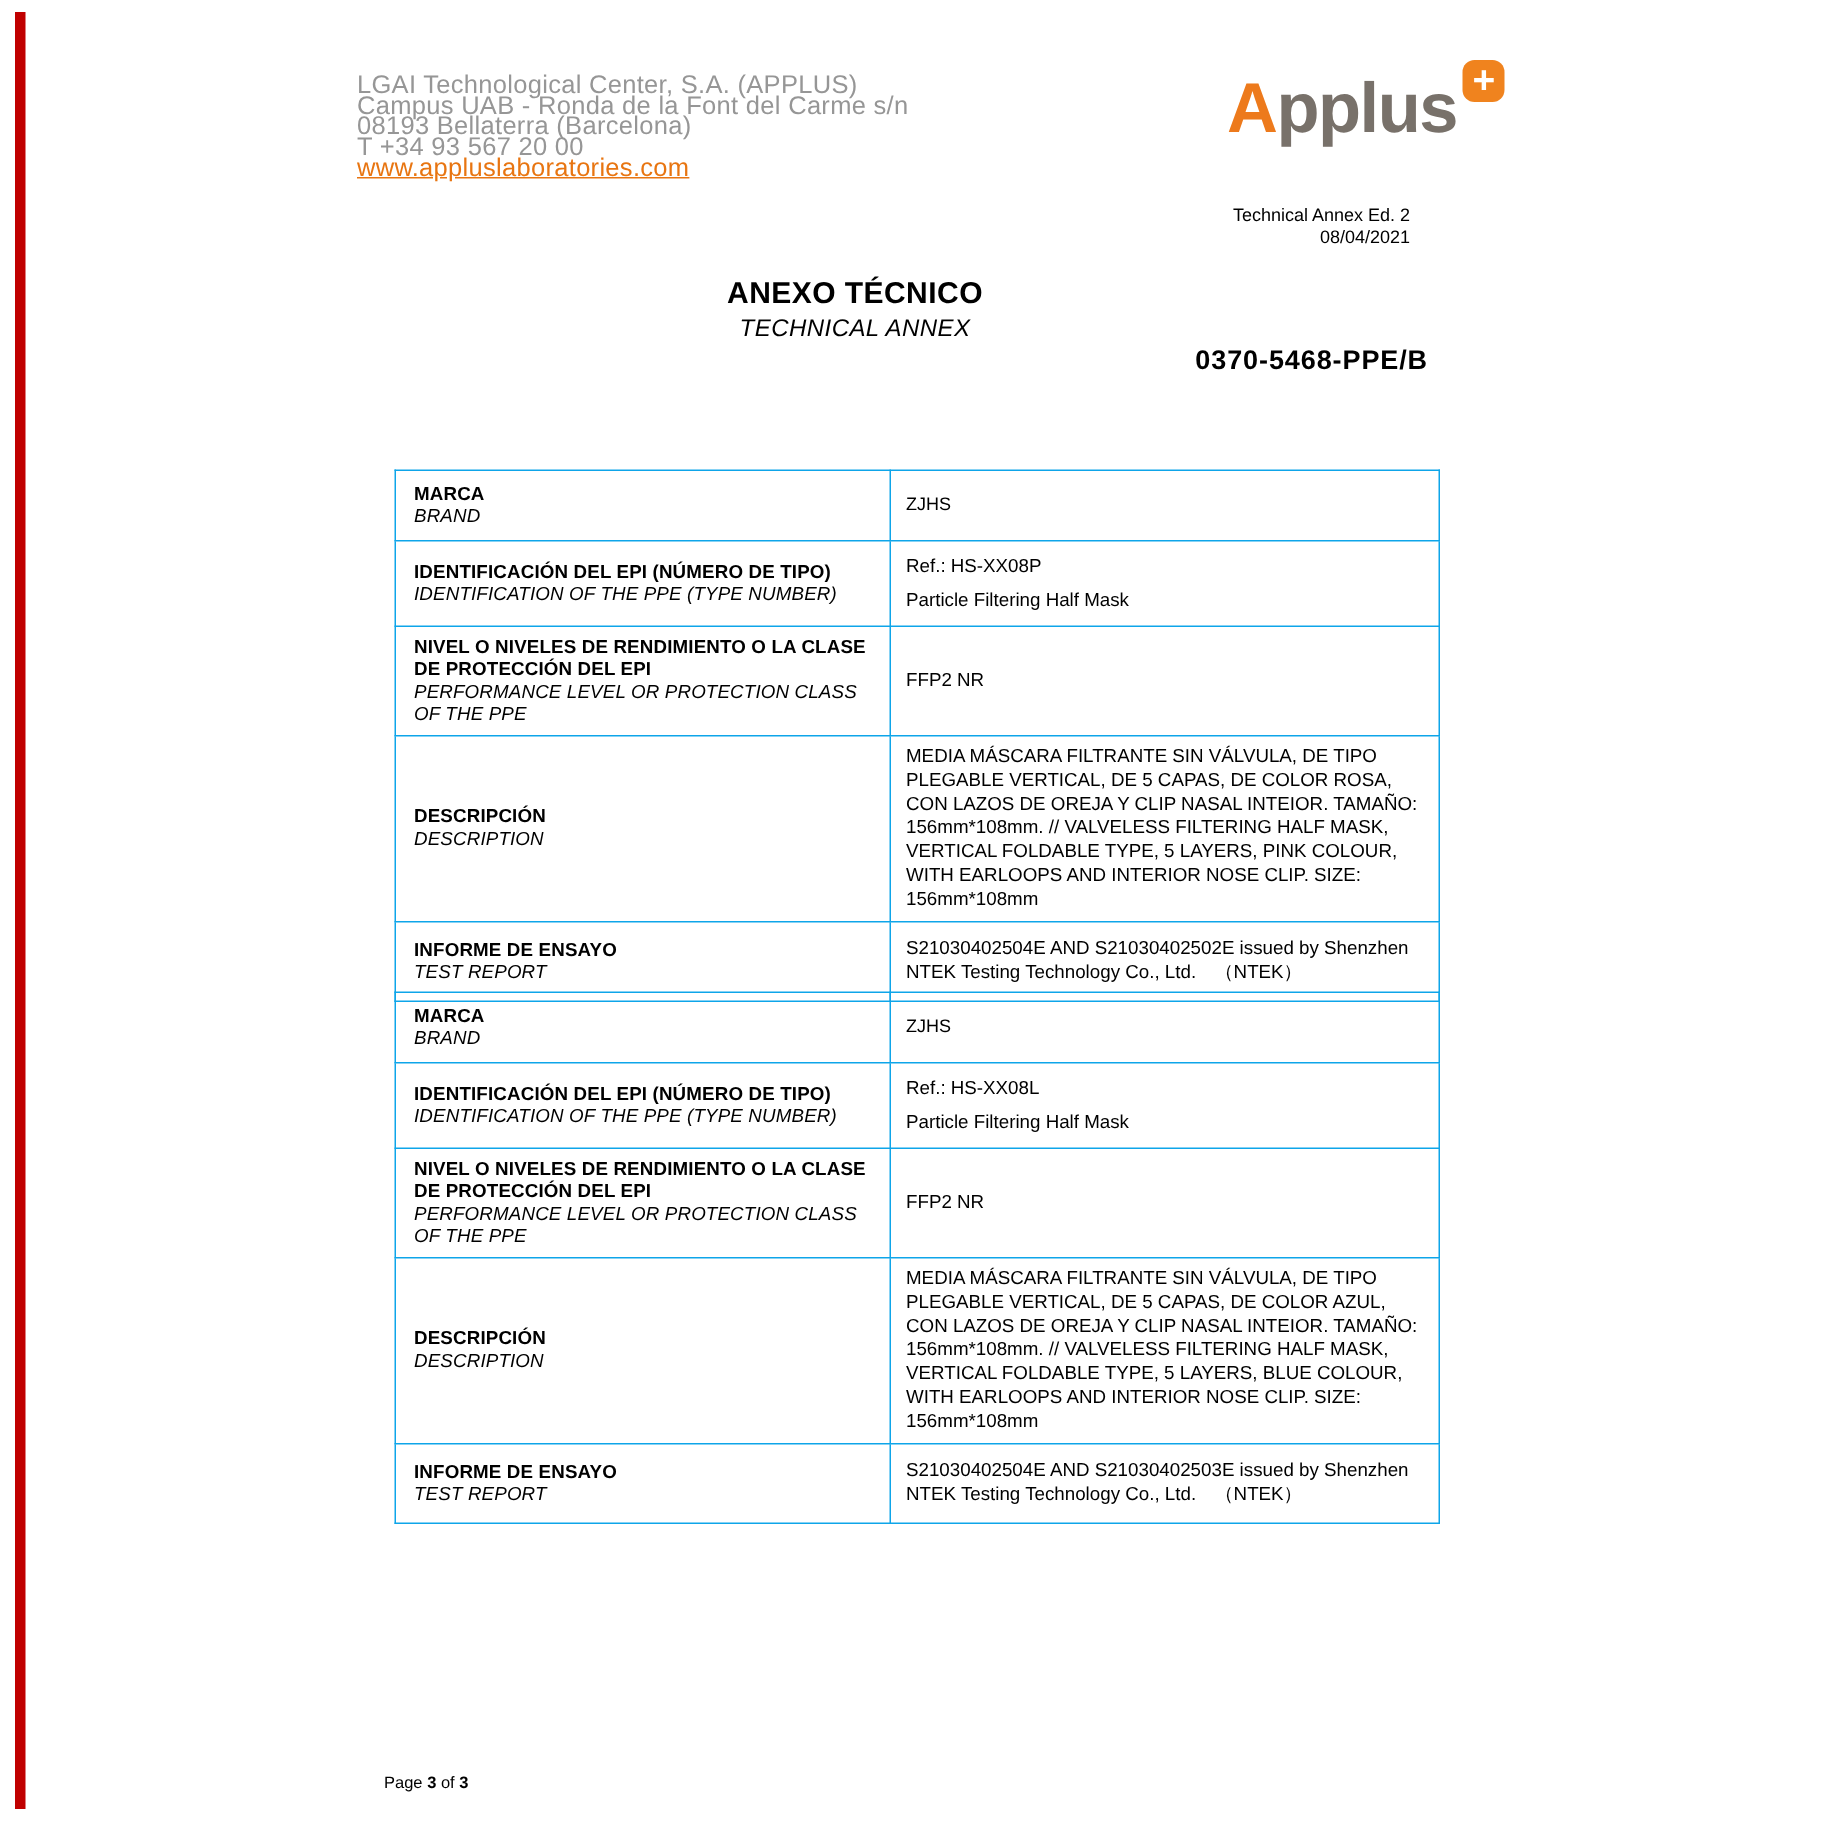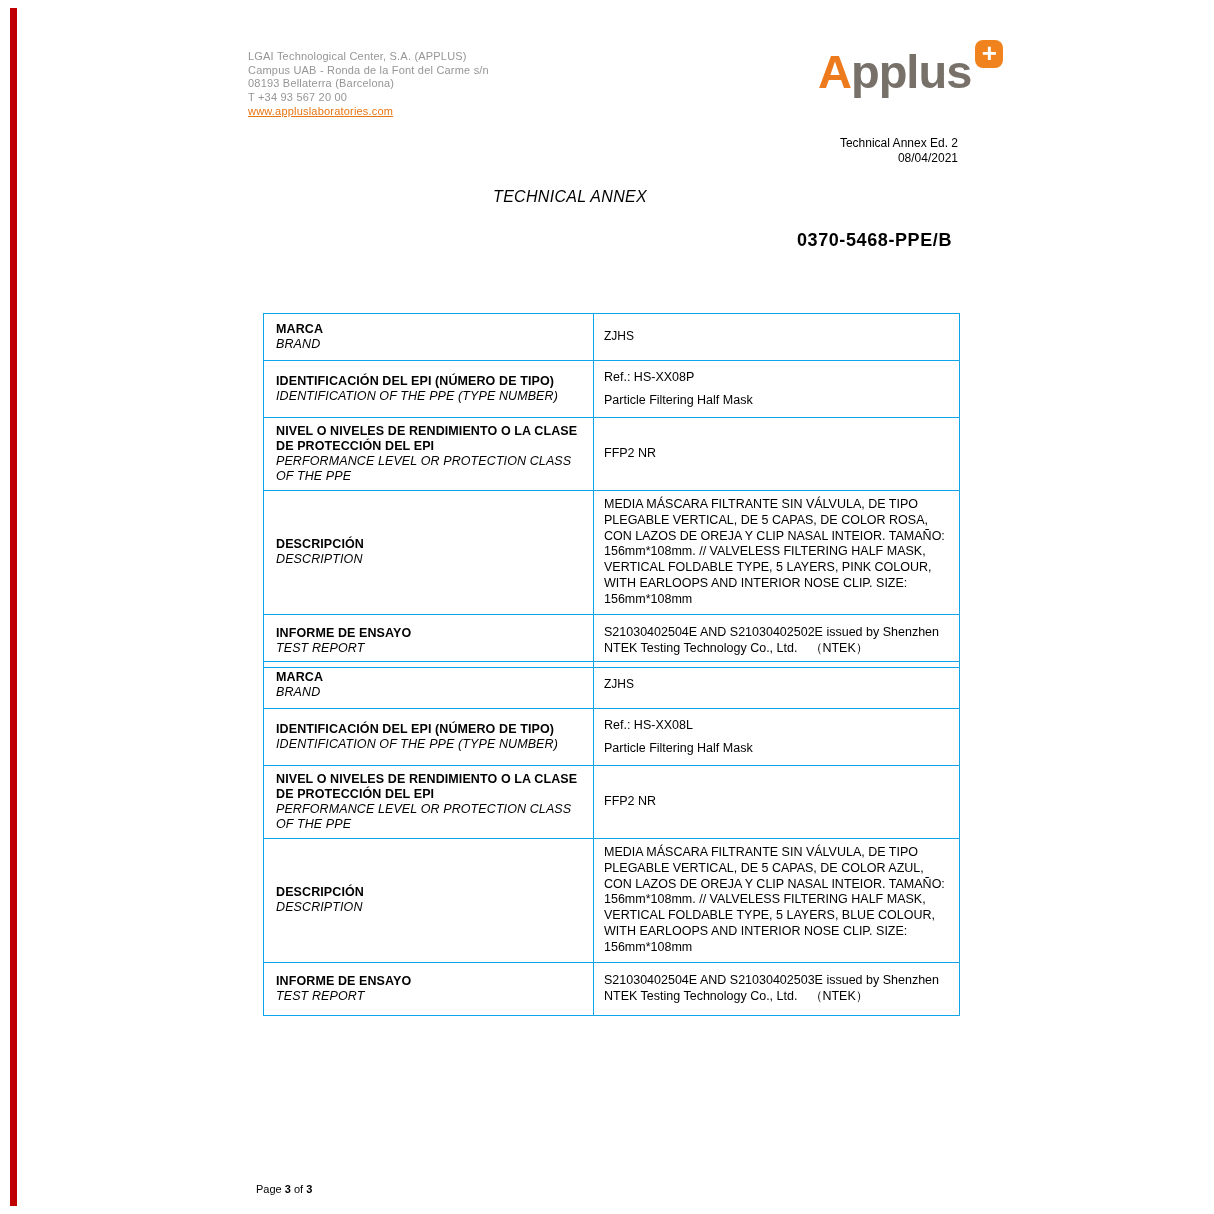--- a/index.html
+++ b/index.html
@@ -2,31 +2,31 @@
 <html><head>
 <meta charset="utf-8">
 <style>
   * { margin:0; padding:0; box-sizing:border-box; }
   html,body { width:1214px; height:1214px; background:#ffffff; font-family:"Liberation Sans", sans-serif; color:#000; }
   body { position:relative; overflow:hidden; }
 
   .red-bar { position:absolute; left:10px; top:8px; width:7px; height:1198px; background:#C00000; }
 
   
-  .addr { position:absolute; left:248px; top:50px; font-size:11px; line-height:13.5px; color:#969696; letter-spacing:0.2px; }
+  .addr { position:absolute; left:238px; top:50px; font-size:17px; line-height:13.5px; color:#969696; letter-spacing:0.2px; }
   .addr .site { color:#E87511; text-decoration:underline; display:inline-block; margin-top:1px; cursor:pointer; }
 
   .logo { position:absolute; left:818px; top:44px; white-space:nowrap; }
   .logo .a   { font-size:47px; font-weight:bold; color:#ED7A1C; letter-spacing:-1px; }
   .logo .rest{ font-size:47px; font-weight:bold; color:#78716A; letter-spacing:-1px;margin-top:26px; }
   .logo .plus{ display:inline-block; vertical-align:top; margin-left:4px; margin-top:-4px;
                width:28px; height:28px; background:#F0831E; border-radius:8px; color:#fff;
                font-size:26px; font-weight:bold; line-height:26px; text-align:center; }
 
-  .annex-meta { position:absolute; right:256px; top:136px; text-align:right; font-size:12px; line-height:15px; color:#000; }
+  .annex-meta { position:absolute; right:274px; top:136px; text-align:right; font-size:12px; line-height:15px; color:#000; }
 
   
   .title-block { position:absolute; left:420px; top:185px; width:300px; text-align:center; }
   .title-main { font-size:20px; font-weight:bold; letter-spacing:0.3px; }
   .title-sub  { font-size:16px; font-style:italic; margin-top:3px; letter-spacing:0.3px; }
 
   .doc-number { position:absolute; right:262px; top:230px; font-size:18px; font-weight:bold; letter-spacing:0.6px; }
 
   
   table.annex { position:absolute; left:263px; width:696px; border-collapse:collapse; table-layout:fixed; }
@@ -69,20 +69,21 @@
 <div class="logo">
   <span class="a">A</span><span class="rest">pplus</span><span class="plus">+</span>
 </div>
 
 <div class="annex-meta">
   <div>Technical Annex Ed. 2</div>
   <div>08/04/2021</div>
 </div>
 
 <div class="title-block">
+  <div class="title-main">ANEXO TÉCNICO</div>
   <div class="title-sub">TECHNICAL ANNEX</div>
 </div>
 
 <div class="doc-number">0370-5468-PPE/B</div>
 
 <table class="annex t1">
   <colgroup>
       <col class="c1">
       <col class="c2">
     </colgroup>

